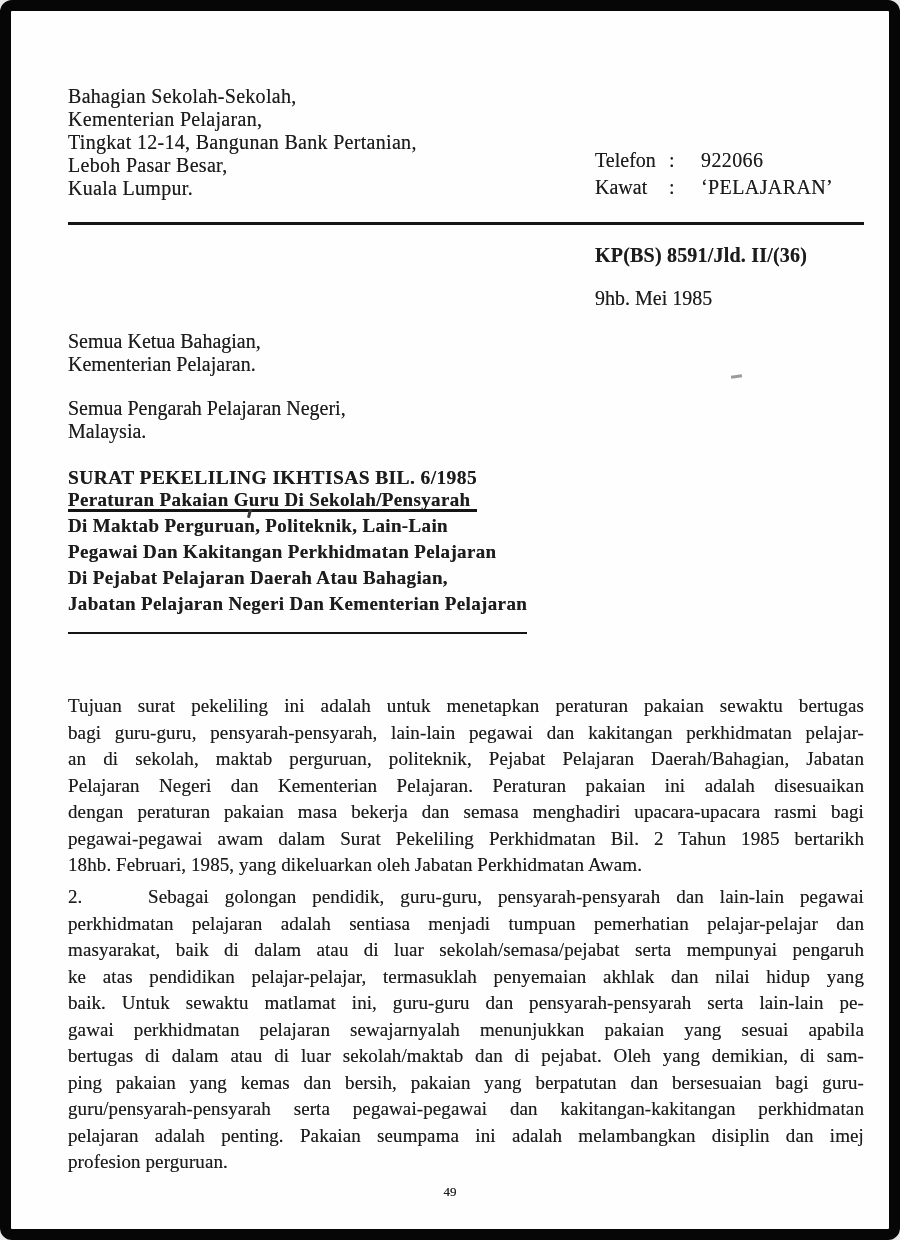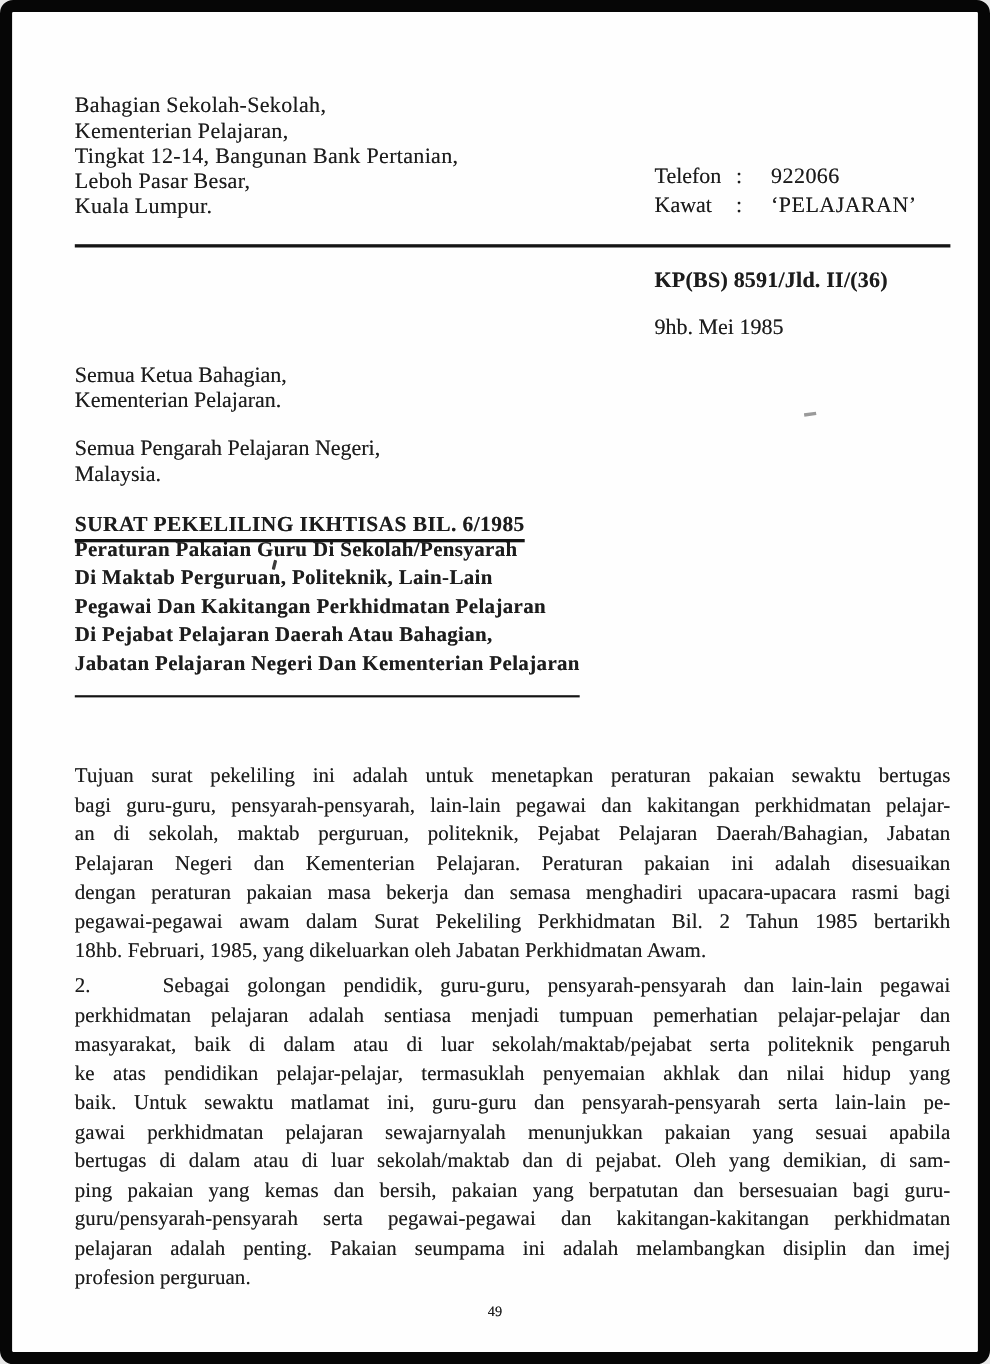--- a/index.html
+++ b/index.html
@@ -27,21 +27,21 @@
   
   .rule{left:57px;top:211px;width:796px;height:3px;background:#151515;}
   
   .refno{left:584px;top:233px;font-size:20px;font-weight:700;letter-spacing:0.2px;}
   .refdate{left:584px;top:276px;font-size:20px;}
   
   .recip1{left:57px;top:319px;font-size:20px;line-height:23px;}
   .recip2{left:57px;top:386px;font-size:20px;line-height:23px;}
   
   .title{left:57px;top:456px;font-size:19.5px;font-weight:700;letter-spacing:0.4px;}
-  .title .u{display:inline-block;border-bottom:3px solid #141414;padding-bottom:1px;}
+  .title .u{display:inline-block;border-bottom:3px solid #141414;padding-bottom:20px;}
   
   .subject{left:57px;top:476px;font-size:19px;font-weight:700;line-height:26px;letter-spacing:0.35px;}
   .subject .u{display:inline-block;border-bottom:2.5px solid #141414;padding-bottom:15px;}
   
   .para{left:57px;width:796px;font-size:19px;line-height:26.5px;letter-spacing:0.1px;margin-top:41px;}
   .p1{top:641px;}
   .p2{top:832px;}
   .jline{text-align:justify;text-align-last:justify;}
   .jline.pl-last{text-align-last:left;}
   .pnum{display:inline-block;width:80px;}
@@ -105,21 +105,21 @@
     <div class="jline">an di sekolah, maktab perguruan, politeknik, Pejabat Pelajaran Daerah/Bahagian, Jabatan</div>
     <div class="jline">Pelajaran Negeri dan Kementerian Pelajaran. Peraturan pakaian ini adalah disesuaikan</div>
     <div class="jline">dengan peraturan pakaian masa bekerja dan semasa menghadiri upacara-upacara rasmi bagi</div>
     <div class="jline">pegawai-pegawai awam dalam Surat Pekeliling Perkhidmatan Bil. 2 Tahun 1985 bertarikh</div>
     <div class="jline pl-last">18hb. Februari, 1985, yang dikeluarkan oleh Jabatan Perkhidmatan Awam.</div>
   </div>
 
   <div class="abs para p2">
     <div class="jline"><span class="pnum">2.</span><span>Sebagai golongan pendidik, guru-guru, pensyarah-pensyarah dan lain-lain pegawai</span></div>
     <div class="jline">perkhidmatan pelajaran adalah sentiasa menjadi tumpuan pemerhatian pelajar-pelajar dan</div>
-    <div class="jline">masyarakat, baik di dalam atau di luar sekolah/maktab/pejabat serta politeknik pengaruh</div>
+    <div class="jline">masyarakat, baik di dalam atau di luar sekolah/semasa/pejabat serta mempunyai pengaruh</div>
     <div class="jline">ke atas pendidikan pelajar-pelajar, termasuklah penyemaian akhlak dan nilai hidup yang</div>
     <div class="jline">baik. Untuk sewaktu matlamat ini, guru-guru dan pensyarah-pensyarah serta lain-lain pe-</div>
     <div class="jline">gawai perkhidmatan pelajaran sewajarnyalah menunjukkan pakaian yang sesuai apabila</div>
     <div class="jline">bertugas di dalam atau di luar sekolah/maktab dan di pejabat. Oleh yang demikian, di sam-</div>
     <div class="jline">ping pakaian yang kemas dan bersih, pakaian yang berpatutan dan bersesuaian bagi guru-</div>
     <div class="jline">guru/pensyarah-pensyarah serta pegawai-pegawai dan kakitangan-kakitangan perkhidmatan</div>
     <div class="jline">pelajaran adalah penting. Pakaian seumpama ini adalah melambangkan disiplin dan imej</div>
     <div class="jline pl-last">profesion perguruan.</div>
   </div>
 

